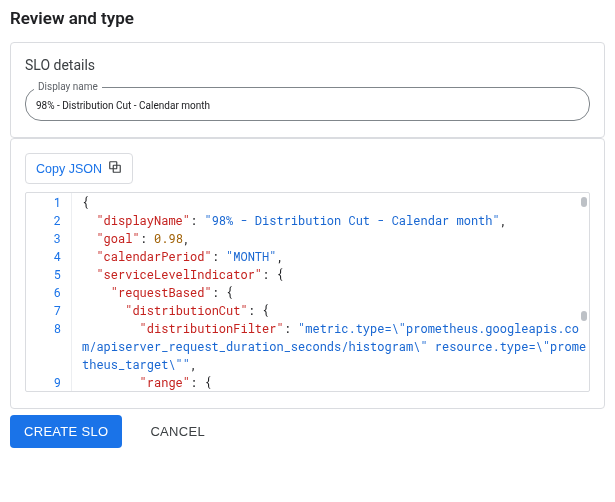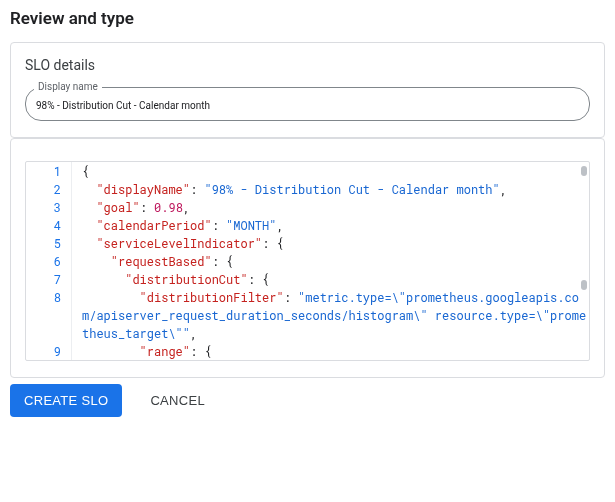--- a/index.html
+++ b/index.html
@@ -113,21 +113,21 @@
   .code-content {
     padding-left: 10px;
     white-space: pre-wrap;
     word-break: break-all;
     flex: 1;
     position: relative;
   }
   .tok-punc { color: #202124; }
   .tok-key  { color: #c5221f; }  
   .tok-str  { color: #1967d2; }  
-  .tok-num  { color: #be185d; }
+  .tok-num  { color: #a16207; }
   
   .footer {
     display: flex;
     align-items: center;
     gap: 24px;
     padding-top: 6px;
   }
   .primary-btn {
     background: #1a73e8;
     color: #fff;
@@ -168,20 +168,29 @@
     <div class="card-title">SLO details</div>
     <div class="outlined-field">
       <span class="floating-label">Display name</span>
       <input type="text" value="98% - Distribution Cut - Calendar month" style="">
     </div>
   </div>
 
   <div class="card">
 
     <div class="help-row">
+      <button class="copy-btn">
+        <span>Copy JSON</span>
+        <span>
+          <svg width="14" height="14" viewBox="0 0 24 24" fill="none" stroke="#3c4043" stroke-width="2">
+            <rect x="9" y="9" width="12" height="12" rx="1"></rect>
+              <rect x="3" y="3" width="12" height="12" rx="1"></rect>
+          </svg>
+        </span>
+      </button>
     </div>
 
     <div class="code-box" id="code-box">
       <div class="scroll-hint" style="top:4px;height:10px;"></div>
       <div class="scroll-hint" style="top:118px;height:10px;"></div>
 
     <div class="code-row">
           <div class="gutter">1</div>
           <div class="code-content"><span class="tok-punc">{</span></div>
         </div>

